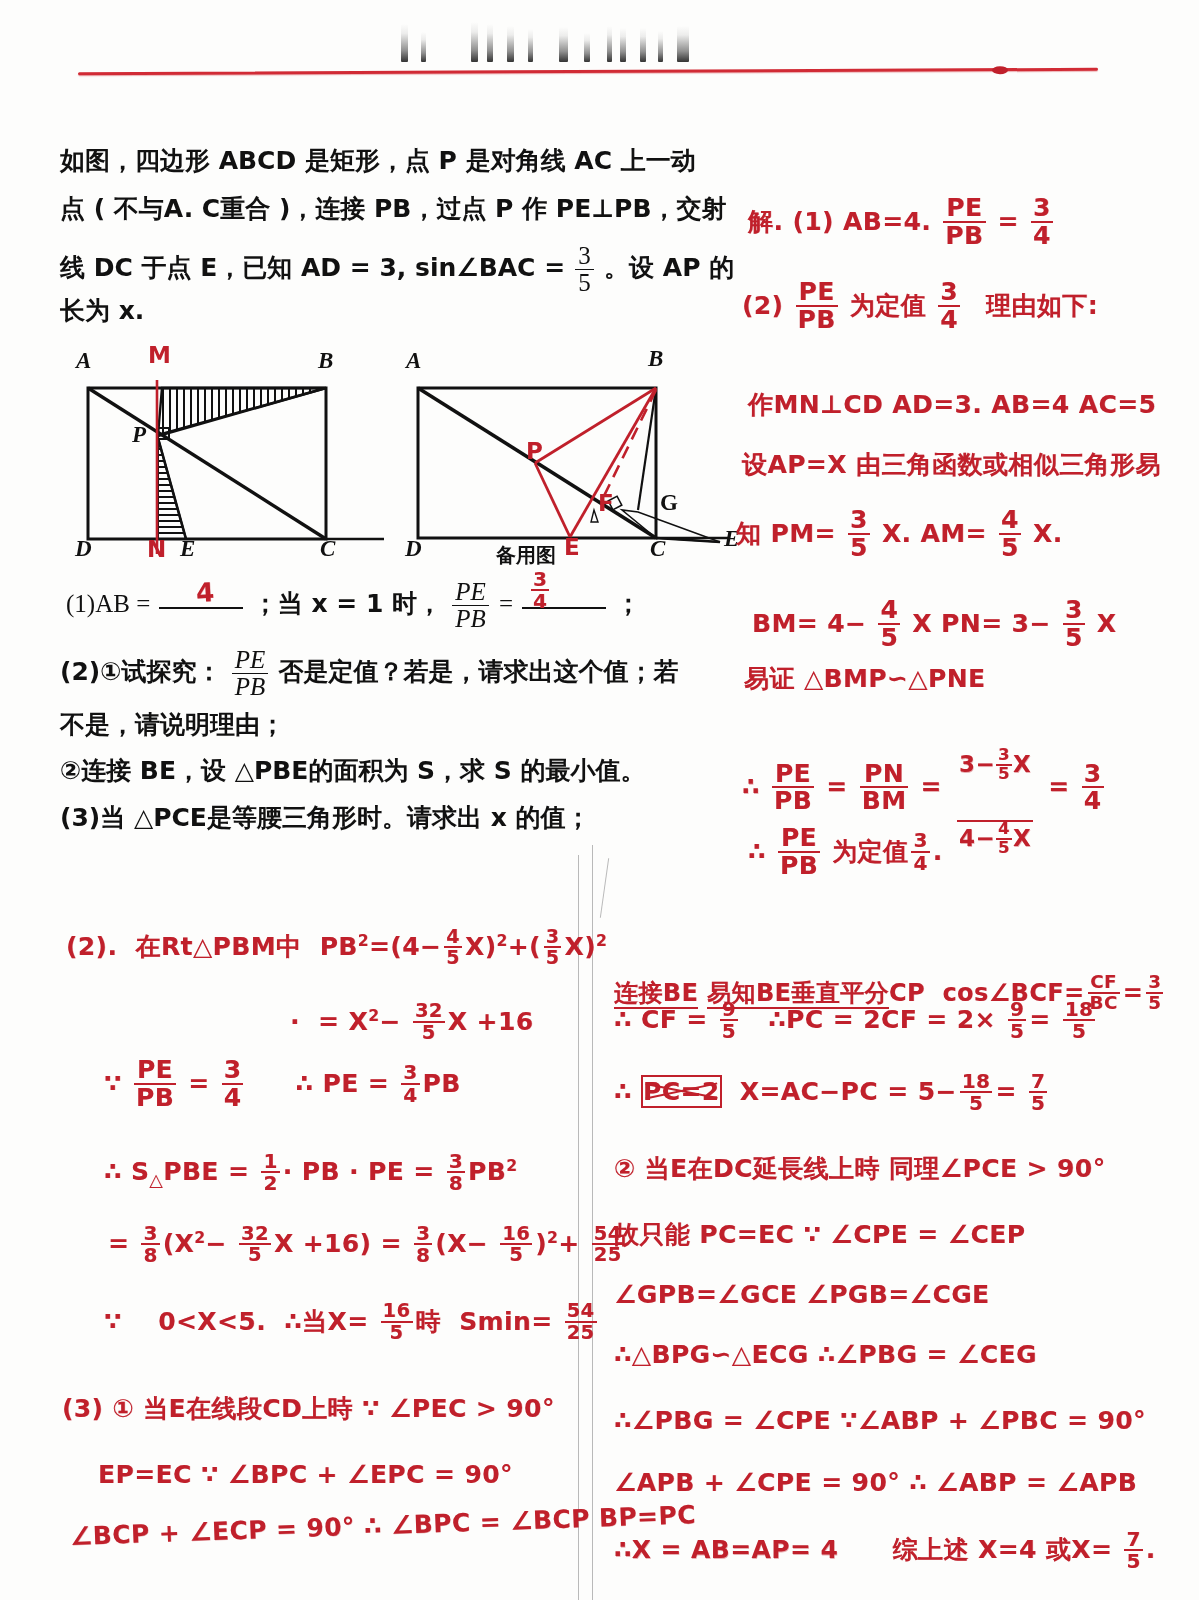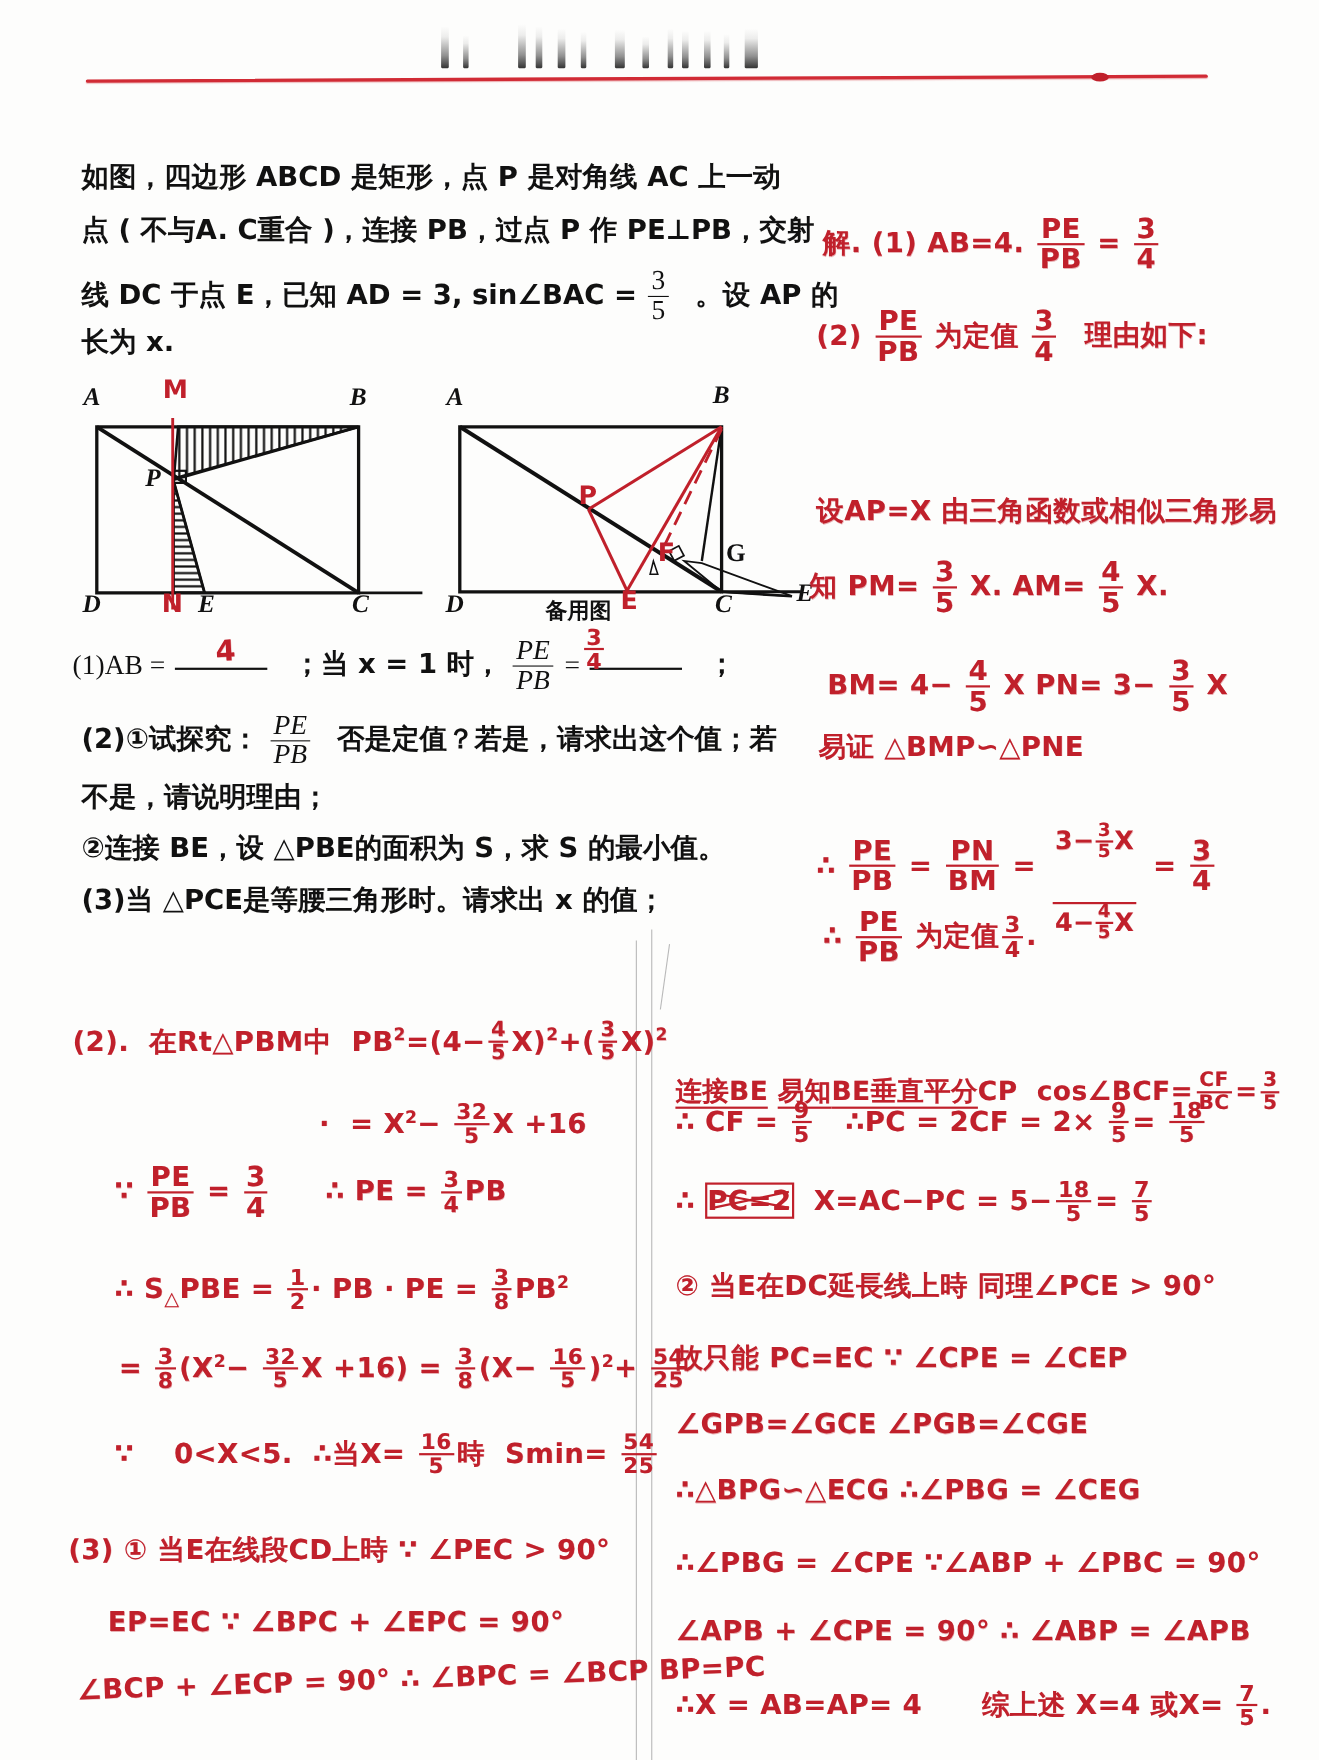--- a/index.html
+++ b/index.html
@@ -50,21 +50,21 @@
 
   
   .ptext {
     position: absolute;
     color: #111;
     font-size: 25px;
     line-height: 1.0;
     white-space: nowrap;
     font-weight: 600;
   }
-  .ptext .han { font-family: "DejaVu Sans", "Liberation Sans", sans-serif; font-weight: 700; margin-left: 14px;}
+  .ptext .han { font-family: "DejaVu Sans", "Liberation Sans", sans-serif; font-weight: 700;}
   .mi { font-family: "Liberation Serif", serif; font-style: italic; font-weight: 500; padding: 0 1px;}
   .mr { font-family: "Liberation Serif", serif; font-style: normal; font-weight: 500;}
 
   
   .frac {
     display: inline-block;
     vertical-align: middle;
     text-align: center;
     font-style: italic;
     line-height: 1.05;
@@ -324,20 +324,21 @@
   </div>
 
   <div class="hw" style="left:742px; top:280px; font-size:25px;">
     <span>(2)</span>
     <span class="rf"><span class="n">PE</span><span class="d">PB</span></span>
     <span>为定值</span>
     <span class="rf"><span class="n">3</span><span class="d">4</span></span>
     <span style="padding-left:14px;">理由如下:</span>
   </div>
 
+  <div class="hw" style="left:748px; top:388px; font-size:25px;">作MN⊥CD   AD=3.  AB=4   AC=5</div>
   <div class="hw" style="left:742px; top:448px; font-size:25px;">设AP=X  由三角函数或相似三角形易</div>
 
   <div class="hw" style="left:736px; top:508px; font-size:25px;">
     <span>知 PM=</span>
     <span class="rf"><span class="n">3</span><span class="d">5</span></span>
     <span>X.   AM=</span>
     <span class="rf"><span class="n">4</span><span class="d">5</span></span>
     <span>X.</span>
   </div>
 

